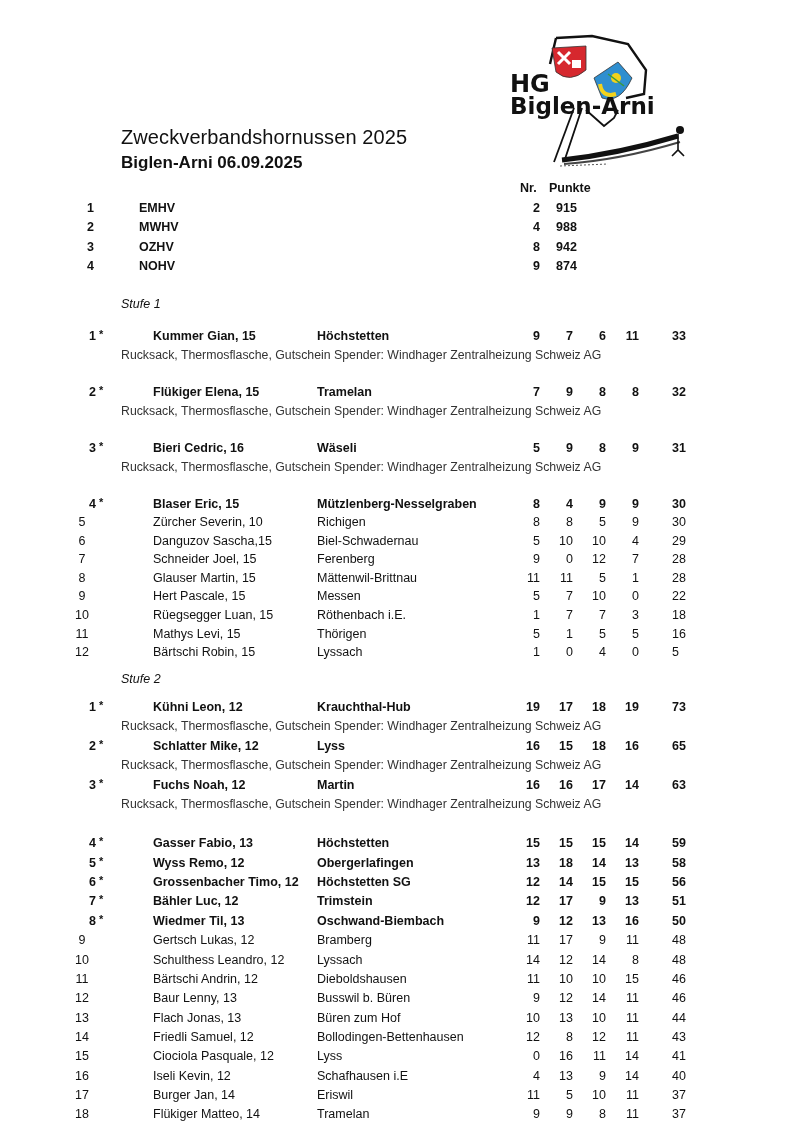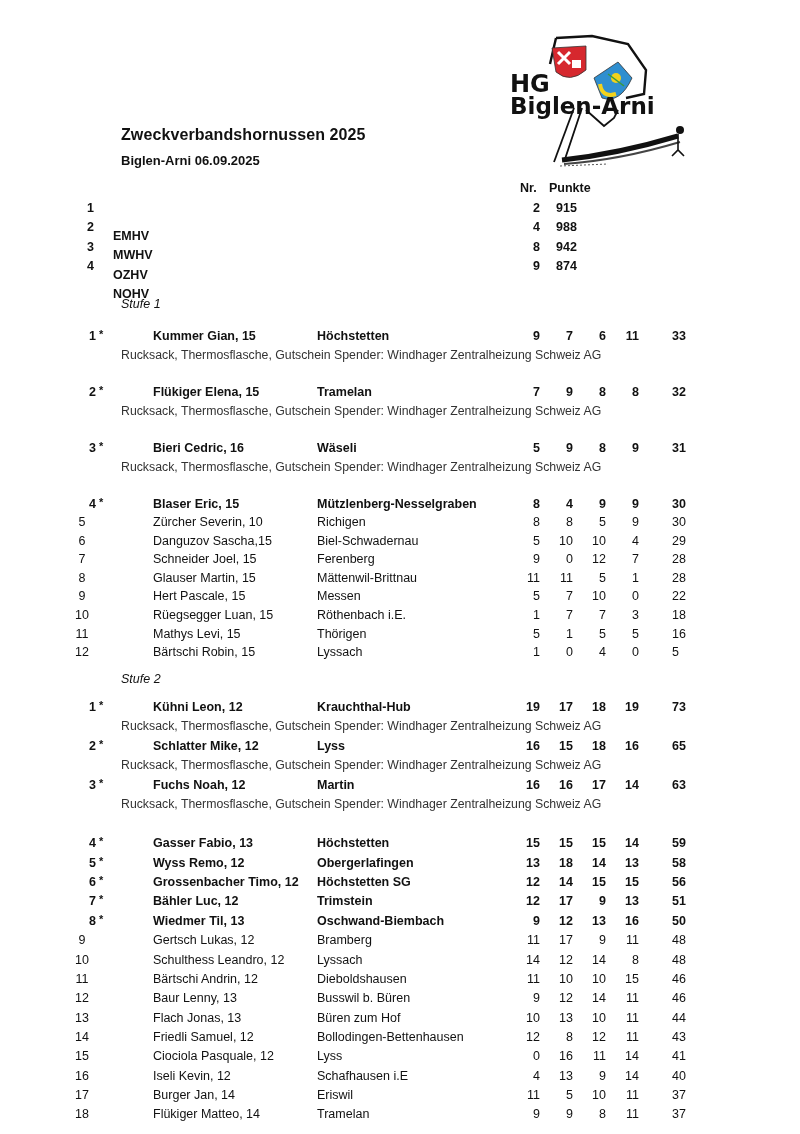--- a/index.html
+++ b/index.html
@@ -1,31 +1,31 @@
 <!DOCTYPE html>
 <html><head>
 <meta charset="utf-8">
 <style>
   html, body { margin: 0; padding: 0; background: #ffffff; }
   body {
     width: 800px; height: 1134px; position: relative; overflow: hidden;
     font-family: "Liberation Sans", sans-serif; color: #111111;
   }
   .logo { position: absolute; left: 508px; top: 34px; width: 190px; height: 136px; }
-  .title { position: absolute; left: 121px; top: 126px; font-size: 16px; font-weight: bold; letter-spacing: 0.1px; }
-  .subtitle { position: absolute; left: 121px; top: 153px; font-size: 13px; font-weight: bold; }
+  .title { position: absolute; left: 121px; top: 126px; font-size: 20px; font-weight: normal; letter-spacing: 0.1px; }
+  .subtitle { position: absolute; left: 121px; top: 153px; font-size: 17px; font-weight: bold; }
 
   .vhead { position: absolute; top: 181px; font-size: 12.5px; font-weight: bold; }
   .vh-nr { left: 520px; }
   .vh-pk { left: 549px; }
 
   .vrow { position: absolute; left: 0; width: 800px; height: 20px; font-size: 12.5px; font-weight: bold; }
   .vrow span { position: absolute; top: 0; }
   .v-rank { left: 87px; }
-  .v-name { left: 113px; margin-top: 28px; }
+  .v-name { left: 139px; }
   .v-nr { left: 520px; width: 20px; text-align: right; }
   .v-pk { left: 550px; margin-left: 6px; }
 
   .stage { position: absolute; left: 121px; font-size: 12.5px; font-style: italic; }
 
   .prow { position: absolute; left: 0; width: 800px; height: 19px; font-size: 12.5px; }
   .prow.bold { font-weight: bold; }
   .prow span { position: absolute; top: 0; white-space: nowrap; }
   .p-rank { left: 74px; width: 22px; text-align: right; }
   .p-star { left: 99px; font-size: 11px; top: -1px !important; }

